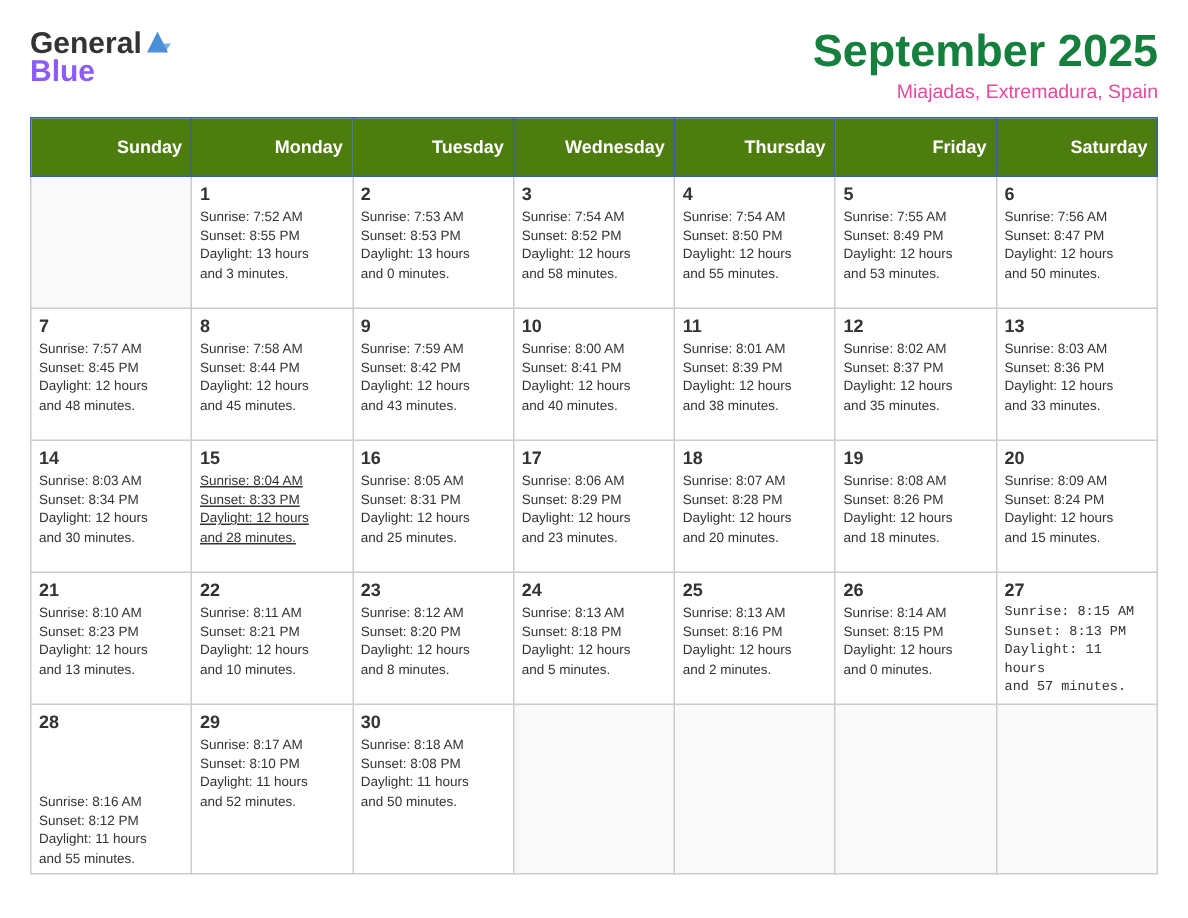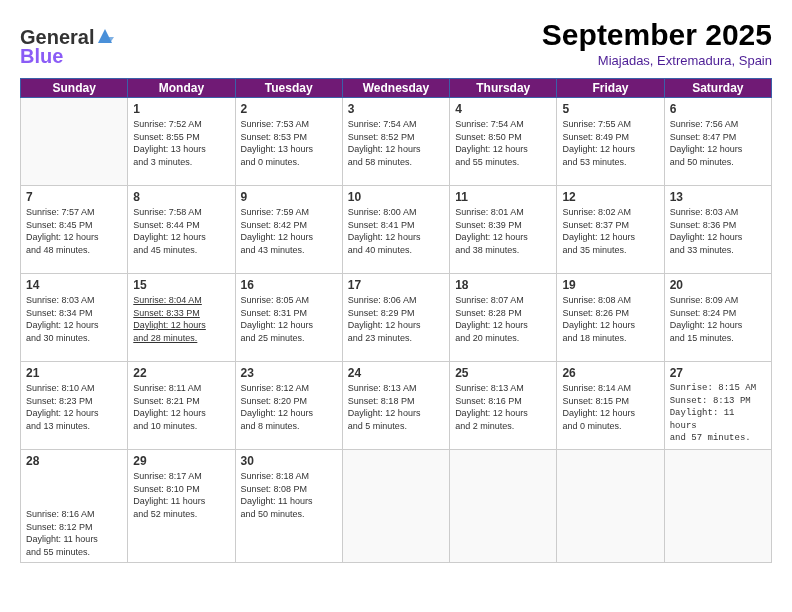--- a/index.html
+++ b/index.html
@@ -12,54 +12,54 @@
     }
     .page {
       width: 792px;
       height: 612px;
       padding: 18px 20px 12px 20px;
       background: #fff;
     }
     .header {
       display: flex;
       justify-content: space-between;
-      align-items: flex-end;
+      align-items: flex-start;
       margin-bottom: 10px;
     }
     .logo {
       display: flex;
       flex-direction: column;
       align-items: flex-start;
     }
     .title-block {
       text-align: right;
     }
     .month-title {
       font-size: 30px;
       font-weight: bold;
-      color: #000000;
+      color: #15803d;
       line-height: 1.1;
     }
     .subtitle {
       font-size: 13px;
-      color: #4c1d95;
+      color: #ec4899;
       margin-top: 2px;
     }
     .calendar {
       width: 100%;
       border-collapse: collapse;
       border: 1px solid #ccc;
     }
     .calendar th {
-      background-color: #701a75;
+      background-color: #4d7c0f;
       color: #fff;
       font-size: 12px;
       font-weight: bold;
-      padding: 2px 6px;
-      text-align: center;
+      padding: 12px 6px;
+      text-align: right;
       border: 1px solid #3a60a8;
     }
     .calendar td {
       border: 1px solid #ccc;
       vertical-align: top;
       padding: 4px 5px;
       width: 107px;
       height: 88px;
       font-size: 9.5px;
       color: #333;

